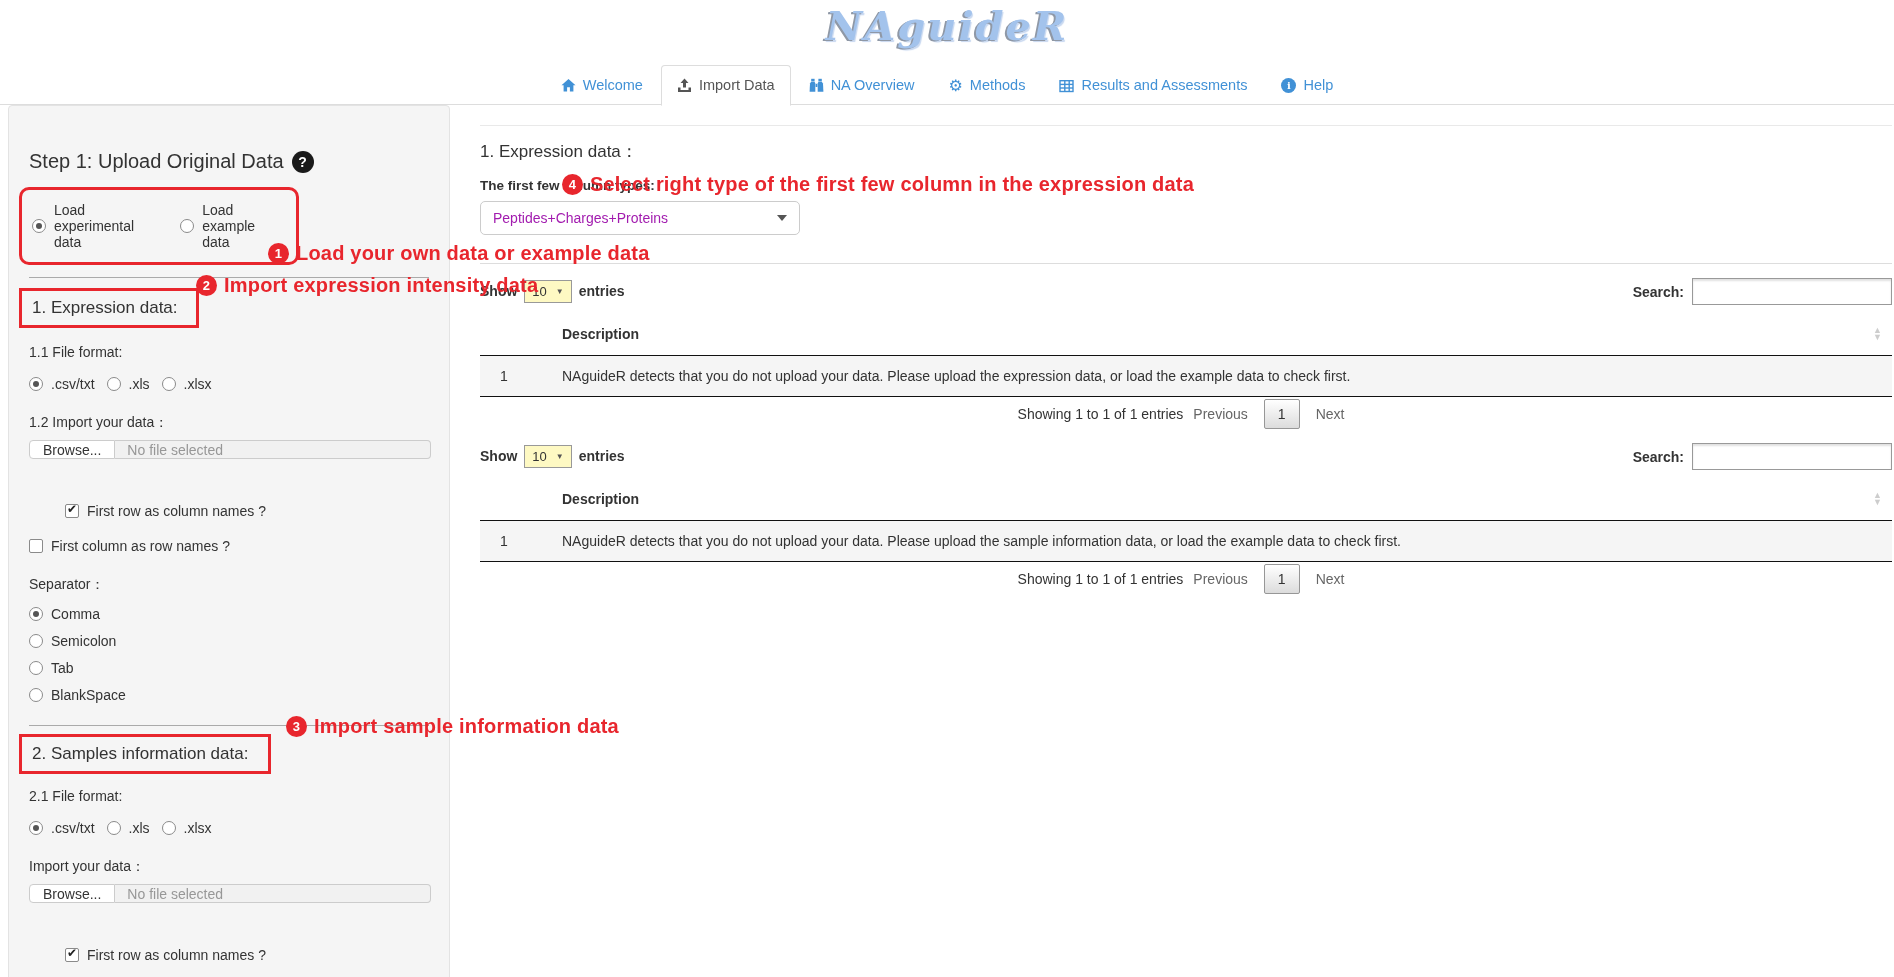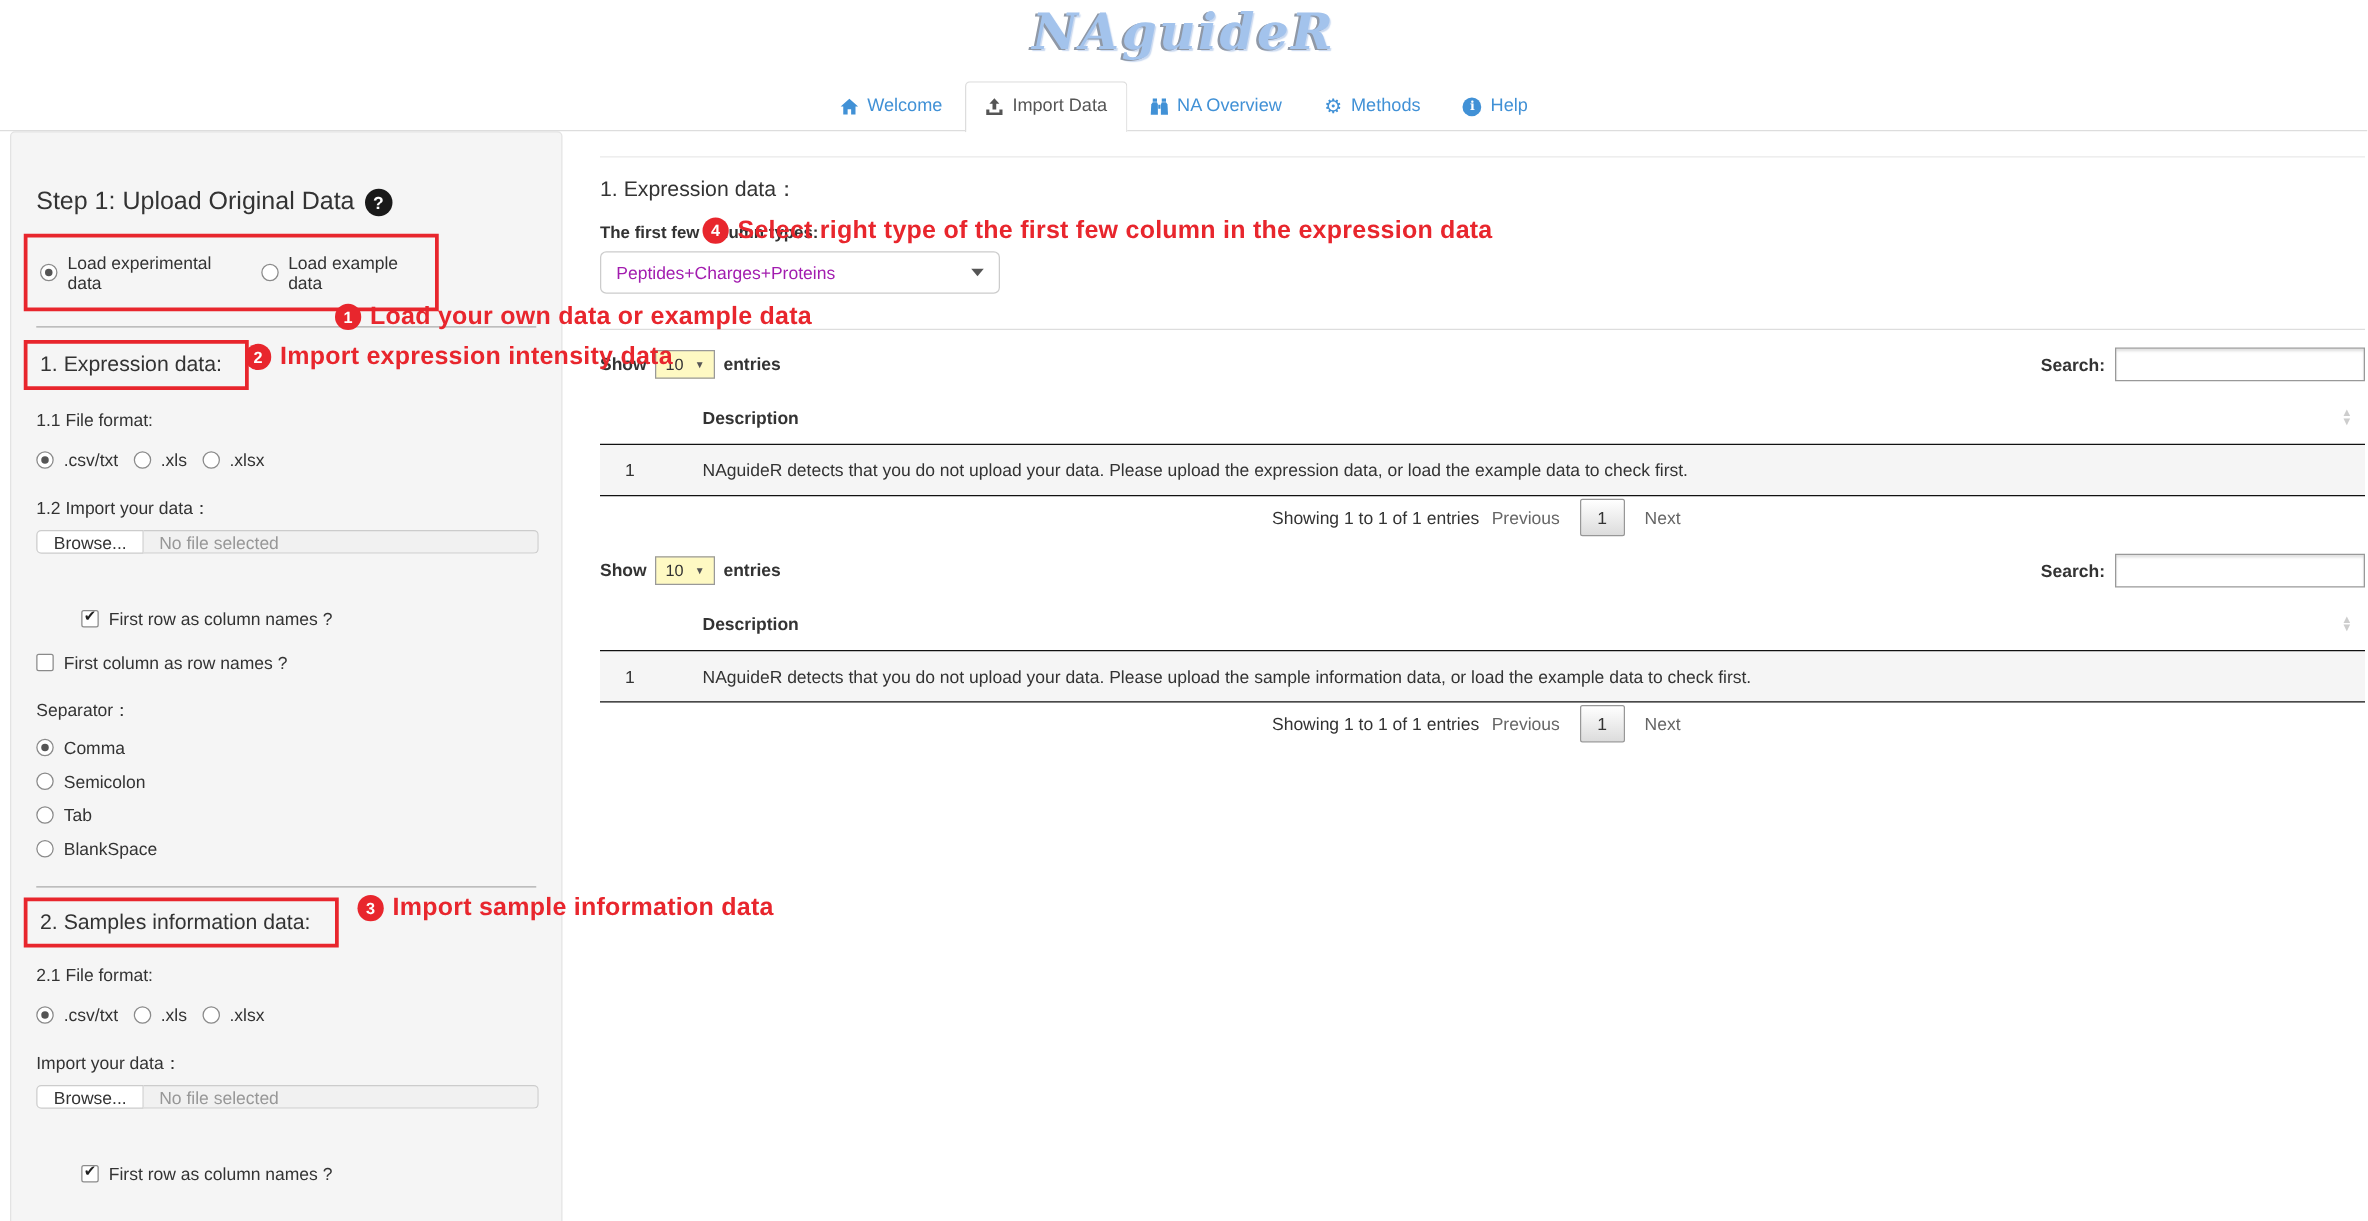--- a/index.html
+++ b/index.html
@@ -39,21 +39,21 @@
     background:#f5f5f5; border:1px solid #e3e3e3; border-radius:4px;
     padding:20px; font-size:14px;
   }
   .step-title { font-size:20px; font-weight:500; margin:24px 0 0 0; color:#333; display:flex; align-items:center; gap:8px;}
   .qicon {
     width:22px; height:22px; border-radius:50%; background:#1a1a1a; color:#fff;
     display:inline-flex; align-items:center; justify-content:center;
     font-size:14px; font-weight:700; cursor:pointer; flex:none;
   }
   .red-box { border:3px solid #e8262d; }
-  .rb1 { margin:14px 0 0 -10px; width:332px; padding:12px 10px; display:flex; align-items:flex-start; }
+  .rb1 { margin:14px 0 0 -10px; width:280px; padding:12px 10px; display:flex; align-items:flex-start;border-radius:10px; }
   .rb2 { margin:10px 0 0 -10px; width:180px; padding:7px 10px; }
   .rb3 { margin:8px 0 0 -10px; width:252px; padding:7px 10px; }
   .sec-heading { font-size:17px; color:#333; }
   .sidebar hr { border:none; border-top:1px solid #aaa; margin:12px 0 0 0; }
   .fld { margin-top:16px; color:#333; }
   .fld.gap-lg { margin-top:22px; }
   .radio, .checkbox { width:14px; height:14px; border:1px solid #8a8a8a; background:#fff; display:inline-block; position:relative; flex:none; }
   .radio { border-radius:50%; }
   .radio.checked::after { content:""; position:absolute; left:3px; top:3px; right:3px; bottom:3px; border-radius:50%; background:#555; }
   .checkbox { border-radius:2px; }
@@ -155,20 +155,34 @@
             <path d="M1 5.5 L2.2 3.8 H5.6 L6.3 5.5 V13.8 H0.6 Z"></path>
             <path d="M14 5.5 L12.8 3.8 H9.4 L8.7 5.5 V13.8 H14.4 Z"></path>
             <rect x="6.6" y="5.8" width="1.8" height="3.2"></rect>
           </svg>
       </span>
       <span>NA Overview</span>
     </a>
     <a class="tab">
       <span class="nicon cogs-icon">⚙</span>
       <span>Methods</span>
+    </a>
+    <a class="tab">
+      <span class="nicon">
+        <svg width="15" height="14" viewBox="0 0 15 14">
+            <g stroke="currentColor" stroke-width="1.4" fill="none">
+              <rect x="1" y="1.7" width="13" height="10.8"></rect>
+              <line x1="1" y1="5.4" x2="14" y2="5.4"></line>
+              <line x1="1" y1="9" x2="14" y2="9"></line>
+              <line x1="5.8" y1="1.7" x2="5.8" y2="12.5"></line>
+              <line x1="10.2" y1="1.7" x2="10.2" y2="12.5"></line>
+            </g>
+          </svg>
+      </span>
+      <span>Results and Assessments</span>
     </a>
     <a class="tab">
       <span class="nicon info-circle-icon">i</span>
       <span>Help</span>
     </a>
   </div>
 </div>
 
 <div class="sidebar">
   <div class="step-title">

